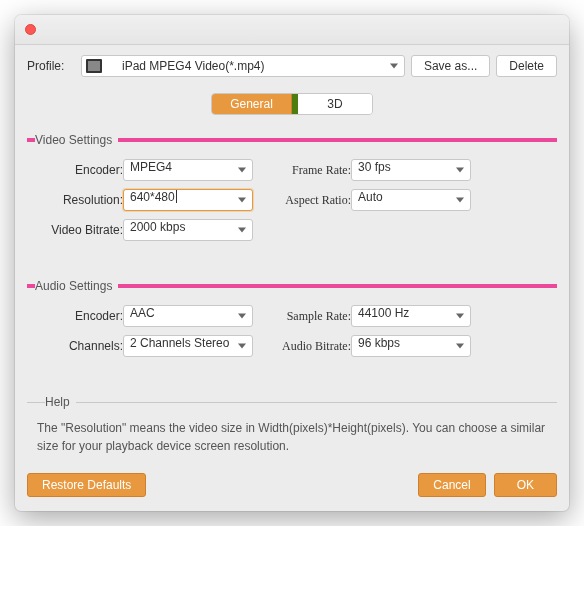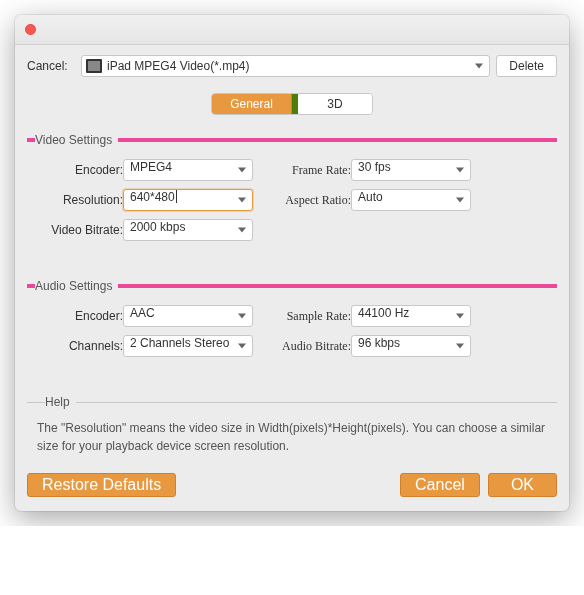--- a/index.html
+++ b/index.html
@@ -76,21 +76,21 @@
   .profile-select {
     flex:1;
     background:#fff;
     border:1px solid #c8c8c8;
     border-radius:3px;
     height:22px;
     display:flex;
     align-items:center;
     padding:0 22px 0 4px;
     position:relative;
-    gap:5px;
+    gap:20px;
   }
   .profile-icon {
     width:16px;height:14px;background:#333;border-radius:1px;position:relative;
   }
   .profile-icon::after{content:"";position:absolute;left:2px;top:2px;right:2px;bottom:2px;background:#888;}
   .btn {
     background:#fff;
     border:1px solid #c8c8c8;
     border-radius:3px;
     height:22px;
@@ -198,45 +198,48 @@
     align-items:center;
   }
   .btn-orange{
     background:#e8983e;
     color:#fff;
     border:1px solid #d0802c;
     border-radius:3px;
     height:24px;
     padding:0 14px;
     display:flex;align-items:center;justify-content:center;
-    font-size:16px;
+    font-size:12px;
     cursor:pointer;
   }
   .btn-orange.ok{ padding:0 22px; }
   .spacer{flex:1;}
 </style>
 </head>
 <body>
 
 <div class="window">
   <div class="titlebar">
     <div class="traffic">
       <div class="tl-dot tl-close"></div>
     </div>
   </div>
 
   <div class="content">
 
     <div class="profile-row">
-      <span class="lbl">Cancel:</span>
+      <span class="lbl">Profile:</span>
       <div class="profile-select">
         <span class="profile-icon"></span>
         <span>iPad MPEG4 Video(*.mp4)</span>
         <span class="chev"></span>
       </div>
+      <div class="btn">
+          <span>Save as...</span>
+        </div>
       <div class="btn">
           <span>Delete</span>
         </div>
     </div>
 
     <div class="seg">
       <div class="seg-group">
         <div class="seg-btn active">
             <span>General</span>
           </div>

